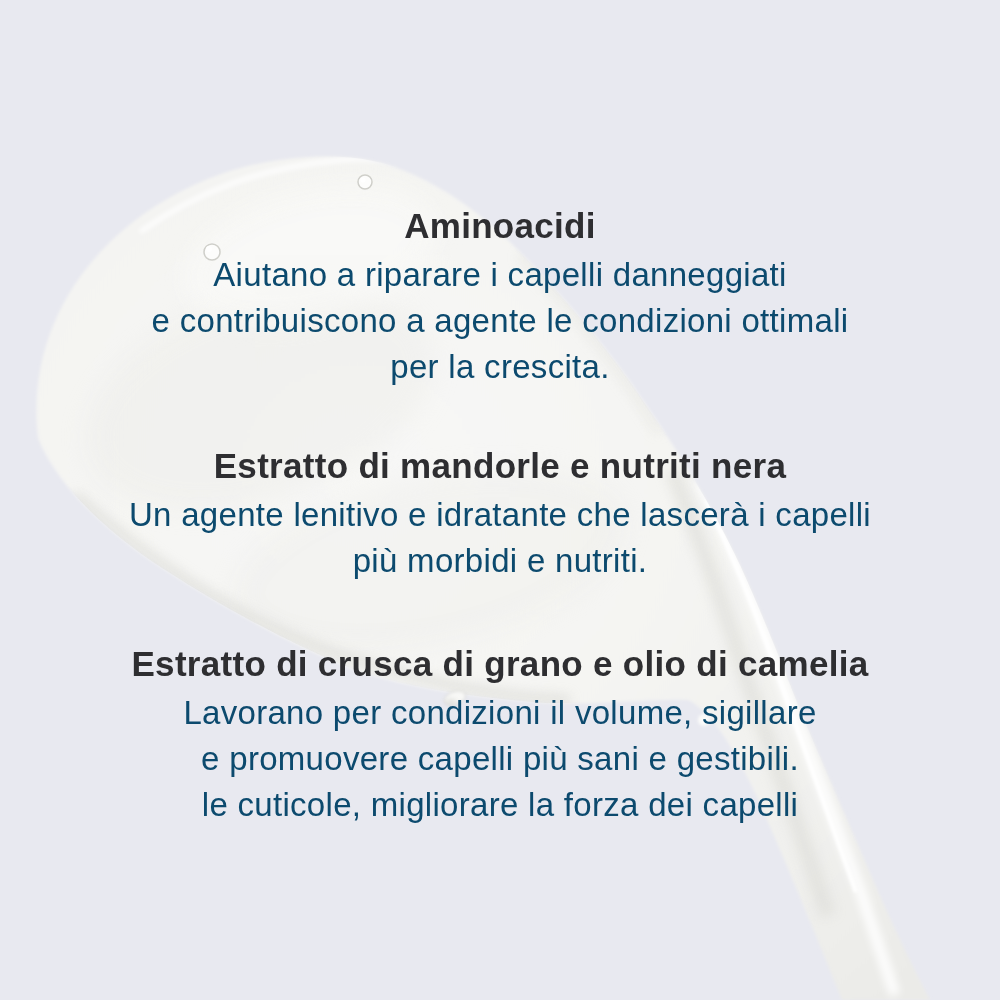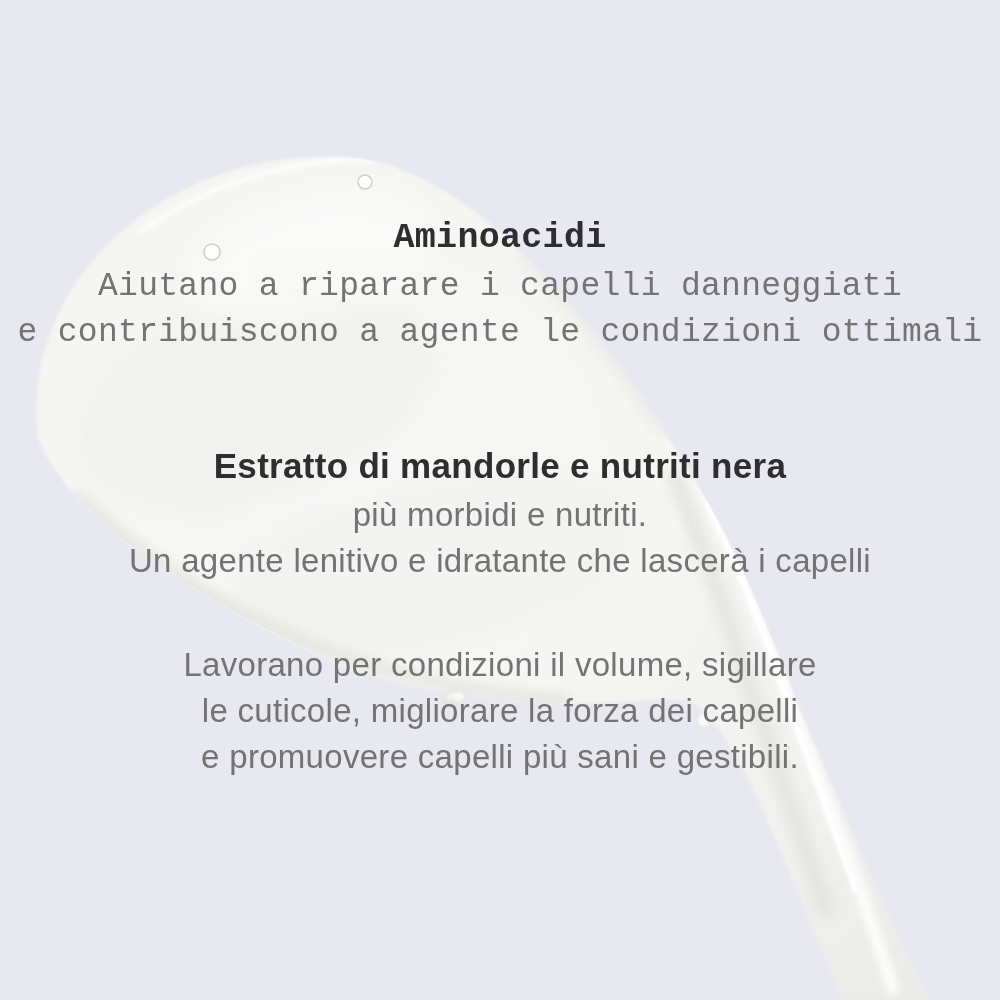--- a/index.html
+++ b/index.html
@@ -36,23 +36,23 @@
     font-weight: 700;
     letter-spacing: 0.3px;
     color: #2e2e31;
   }
   .section p {
     margin: 0;
     font-size: 33px;
     line-height: 46px;
     font-weight: 400;
     letter-spacing: 0.3px;
-    color: #737373;
+    color: #0c4a6e;
   }
-  .section-1 { top: 216px; font-family: Liberation Mono, monospace; }
+  .section-1 { top: 204px; }
   .section-2 { top: 444px; }
   .section-3 { top: 642px; }
 </style>
 </head>
 <body>
 
 <div class="canvas">
 
   <svg class="smear-svg" viewBox="0 0 1000 1000" aria-hidden="true">
     <defs>
@@ -113,27 +113,29 @@
       <ellipse cx="455" cy="698" rx="11" ry="6.5" fill="#f8f8f6" stroke="#d3d3ce" stroke-width="1" transform="rotate(-18 455 698)" filter="url(#b1)"></ellipse>
       <ellipse cx="451" cy="702" rx="6" ry="3" fill="#c9c9c3" opacity="0.5" filter="url(#b2)"></ellipse>
     </g>
     <circle cx="704" cy="720" r="6" fill="#fcfcfa" filter="url(#b1)"></circle>
   </svg>
 
   <div class="section section-1">
     <h2>Aminoacidi</h2>
     <p>Aiutano a riparare i capelli danneggiati</p>
     <p>e contribuiscono a agente le condizioni ottimali</p>
+    <p>per la crescita.</p>
   </div>
 
   <div class="section section-2">
     <h2>Estratto di mandorle e nutriti nera</h2>
+    <p>Un agente lenitivo e idratante che lascerà i capelli</p>
     <p>più morbidi e nutriti.</p>
-    <p>Un agente lenitivo e idratante che lascerà i capelli</p>
   </div>
 
   <div class="section section-3">
+    <h2>Estratto di crusca di grano e olio di camelia</h2>
     <p>Lavorano per condizioni il volume, sigillare</p>
+    <p>e promuovere capelli più sani e gestibili.</p>
     <p>le cuticole, migliorare la forza dei capelli</p>
-    <p>e promuovere capelli più sani e gestibili.</p>
   </div>
 
 </div>
 
 </body></html>

